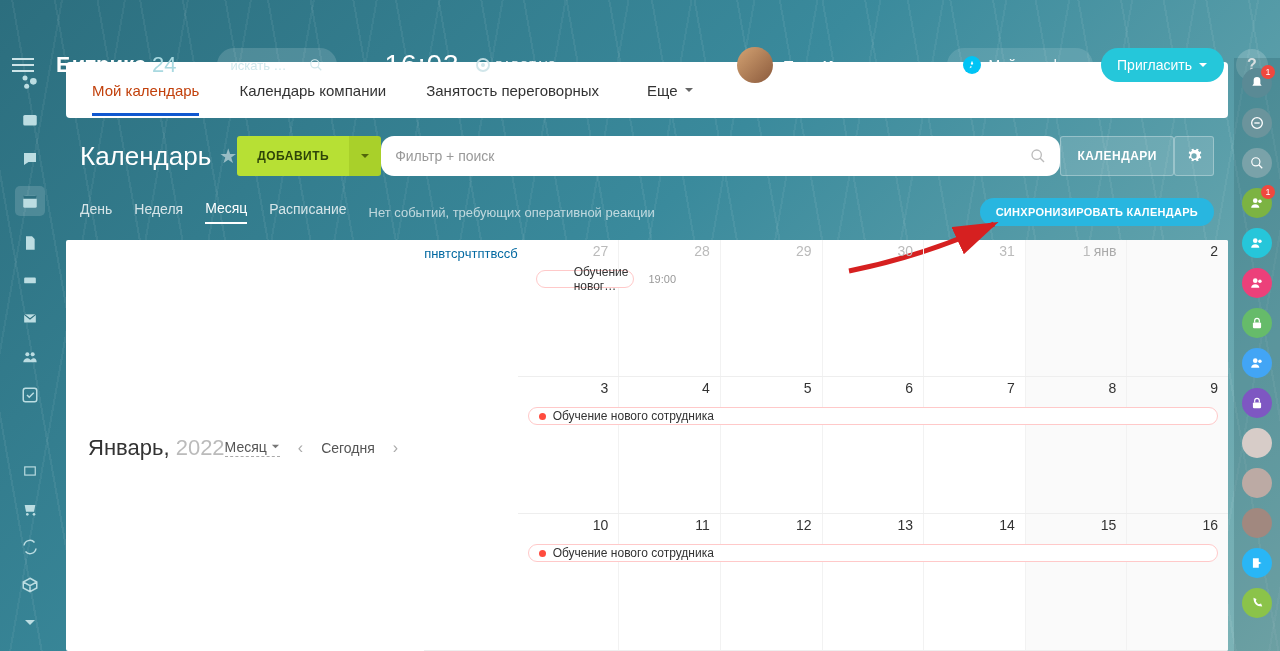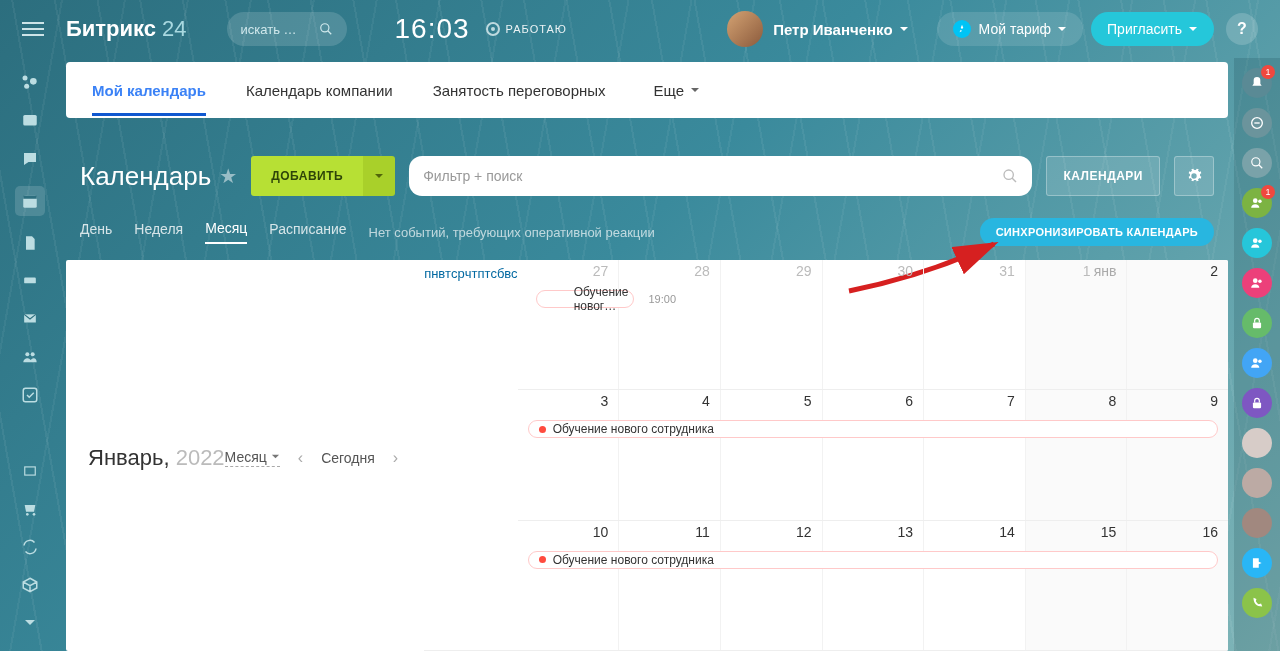--- a/index.html
+++ b/index.html
@@ -2,21 +2,21 @@
 <html><head>
 <meta charset="utf-8">
 <style>
 * { margin:0; padding:0; box-sizing:border-box; font-family:-apple-system,"Helvetica Neue",Arial,sans-serif; }
 body { width:1280px; height:651px; overflow:hidden; background:linear-gradient(135deg,#2c6e7e 0%,#3a8a9c 45%,#7fb5b8 100%); position:relative; }
 body::before { content:""; position:absolute; inset:0; background:
   repeating-linear-gradient(80deg,transparent 0 40px,rgba(255,255,255,0.06) 40px 42px),
   repeating-linear-gradient(100deg,transparent 0 60px,rgba(255,255,255,0.05) 60px 62px);
   pointer-events:none; }
 
-.topbar { height:58px; display:flex; align-items:center; padding:0 22px; color:#fff; position:relative; z-index:2; }
+.topbar { height:58px; display:flex; align-items:center; padding:0 12px; color:#fff; position:relative; z-index:2;margin-top:36px; }
 .menu-icon { width:22px; margin-right:22px; cursor:pointer; }
 .menu-icon div { height:2px; background:#cde4e8; margin:4px 0; }
 .logo { font-size:22px; font-weight:600; display:flex; align-items:center; gap:6px; }
 .logo .n24 { font-weight:300; color:#a9d9e0; }
 .search-pill { margin-left:40px; background:rgba(255,255,255,0.15); border-radius:18px; height:34px; width:120px; display:flex; align-items:center; padding:0 14px; color:#d0e8ec; font-size:13px; }
 .search-pill svg { margin-left:auto; }
 .clock { margin-left:48px; font-size:28px; font-weight:300; letter-spacing:1px; }
 .work-status { margin-left:16px; font-size:11px; letter-spacing:1px; display:flex; align-items:center; gap:6px; opacity:0.9; }
 .work-status .dot { width:14px; height:14px; border:2px solid #cde4e8; border-radius:50%; display:inline-flex; align-items:center; justify-content:center; }
 .work-status .dot::after{content:"";width:4px;height:4px;background:#cde4e8;border-radius:50%;}
@@ -34,25 +34,25 @@
 .leftrail .ic { width:22px; height:22px; color:#bcdde2; cursor:pointer; display:flex; align-items:center; justify-content:center; }
 .leftrail .ic.active { background:rgba(255,255,255,0.15); border-radius:5px; padding:4px; width:30px; height:30px; }
 
 .rightrail { position:absolute; right:0; top:58px; bottom:0; width:46px; display:flex; flex-direction:column; align-items:center; gap:10px; padding-top:10px; background:rgba(0,40,50,0.15); z-index:2; }
 .rcircle { width:30px; height:30px; border-radius:50%; display:flex; align-items:center; justify-content:center; color:#fff; cursor:pointer; position:relative; font-size:14px; }
 .badge { position:absolute; top:-3px; right:-3px; background:#f0483f; color:#fff; font-size:9px; min-width:14px; height:14px; border-radius:7px; display:flex; align-items:center; justify-content:center; padding:0 3px; }
 
 .main { position:absolute; left:60px; right:46px; top:58px; bottom:0; display:flex; flex-direction:column; z-index:1; }
 .tabs-row { background:#fff; height:56px; border-radius:4px; display:flex; align-items:center; padding:0 26px; gap:40px; margin:4px 6px 0 6px; }
 .tab { font-size:15px; color:#333; cursor:pointer; padding:17px 0; position:relative; }
-.tab.active { color:#3b82f6; font-weight:700; }
+.tab.active { color:#c2410c; font-weight:400; }
 .tab.active::after { content:""; position:absolute; left:0; right:0; bottom:0; height:3px; background:#1058d0; }
 .tab.more { display:flex; align-items:center; gap:6px;margin-left:8px; }
 
-.titlerow { display:flex; align-items:center; padding:18px 20px 14px 20px; gap:14px; color:#fff;margin-top:20px; }
+.titlerow { display:flex; align-items:center; padding:18px 20px 14px 20px; gap:0; color:#fff; }
 .page-title { font-size:26px; font-weight:300; display:flex; align-items:center; gap:8px; }
 .star { color:rgba(255,255,255,0.5); font-size:20px; }
 .add-btn { display:flex; align-items:center; }
 .add-btn .main-b { background:#b7e034; color:#2e4508; font-weight:700; font-size:12px; letter-spacing:0.5px; padding:0 20px; height:40px; display:flex; align-items:center; border-radius:3px 0 0 3px; cursor:pointer; }
 .add-btn .drop-b { background:#a9d02a; width:32px; height:40px; border-radius:0 3px 3px 0; display:flex; align-items:center; justify-content:center; cursor:pointer; }
 .filter-box { flex:1; background:#fff; border-radius:13px; height:40px; display:flex; align-items:center; padding:0 14px; color:#999; font-size:14px; }
 .filter-box svg { margin-left:auto; color:#bbb; }
 .cal-btn { background:rgba(255,255,255,0.14); border:1px solid rgba(255,255,255,0.3); height:40px; padding:0 16px; border-radius:3px; font-size:12px; font-weight:700; letter-spacing:0.5px; display:flex; align-items:center; cursor:pointer; }
 .gear-btn { background:rgba(255,255,255,0.14); border:1px solid rgba(255,255,255,0.3); width:40px; height:40px; border-radius:3px; display:flex; align-items:center; justify-content:center; cursor:pointer; }
 
@@ -380,22 +380,22 @@
         <span class="today-link">Сегодня</span>
         <span class="navbtn">›</span>
       </div>
     </div>
     <div class="dowrow">
       <div>пн</div>
       <div>вт</div>
       <div>ср</div>
       <div>чт</div>
       <div>пт</div>
+      <div>вс</div>
       <div>сб</div>
-      <div>вс</div>
     </div>
     <div class="weeks" id="weeks">
         <div class="week">
           <div class="days">
             <div class="daycell other">27</div>
             <div class="daycell other">28</div>
             <div class="daycell other">29</div>
             <div class="daycell other">30</div>
             <div class="daycell other">31</div>
             <div class="daycell other weekend">1<span class="mon-label">янв</span></div>

